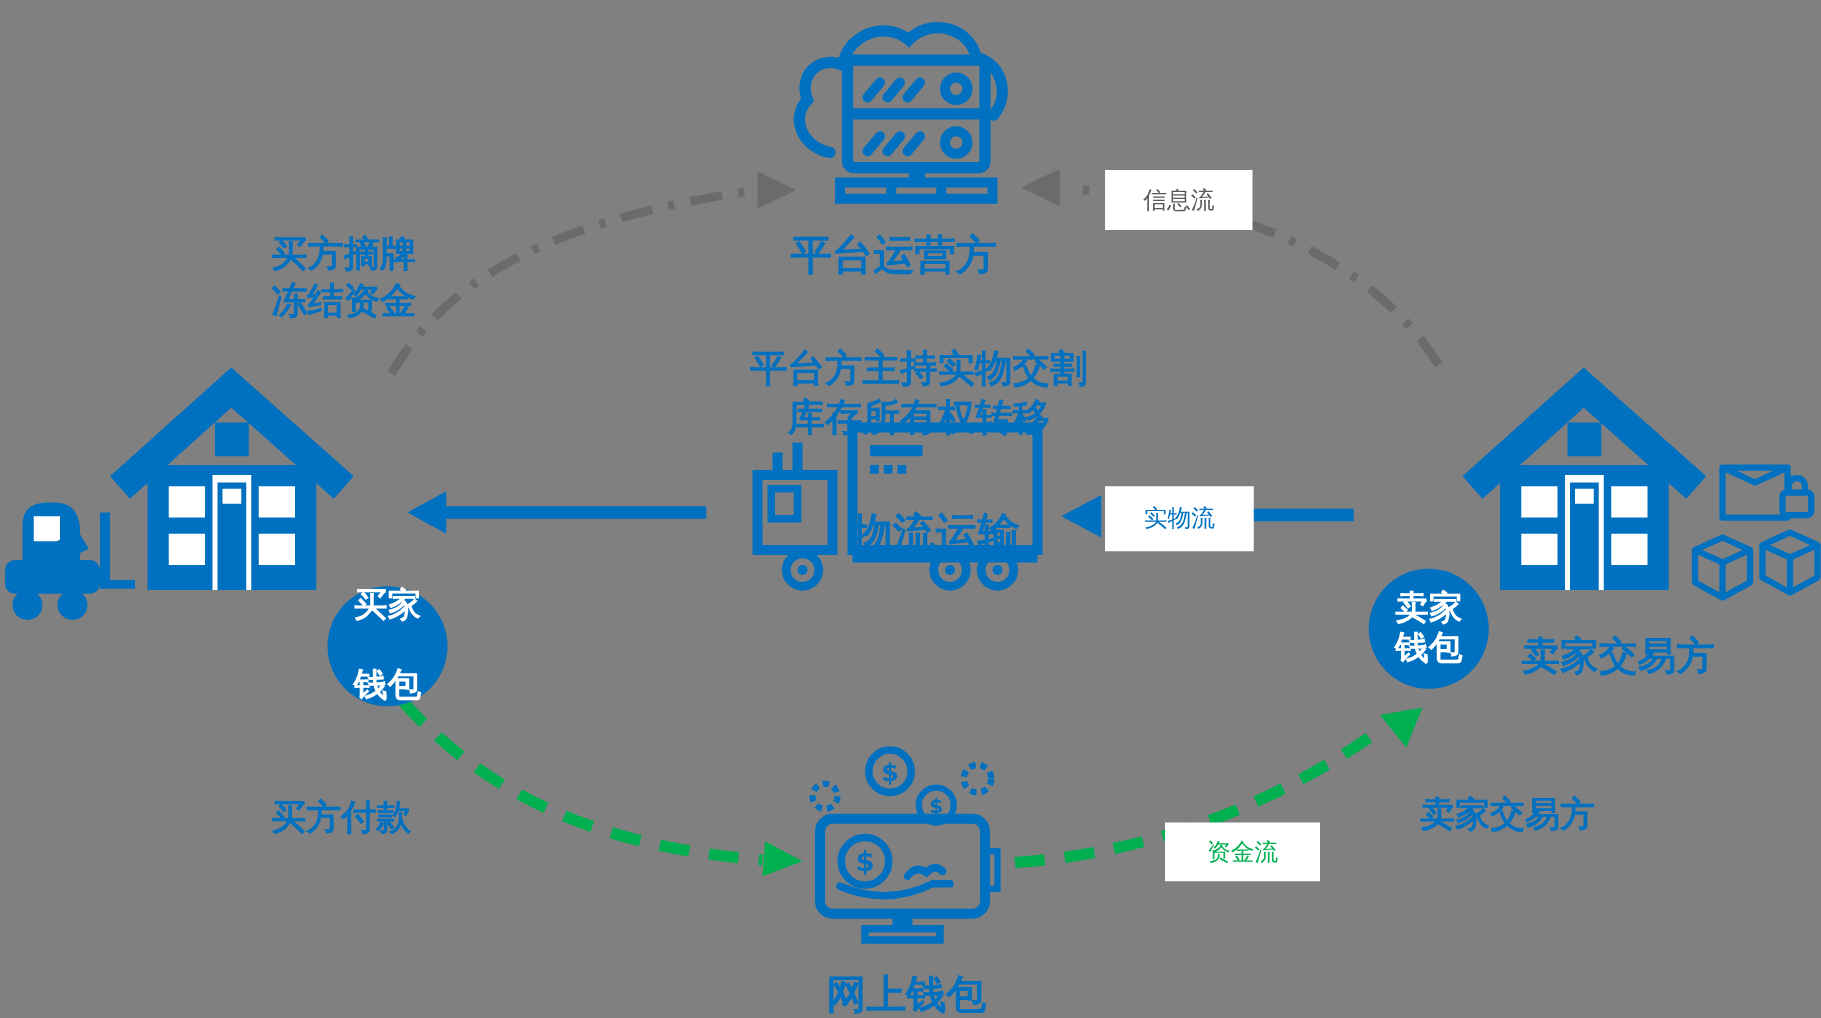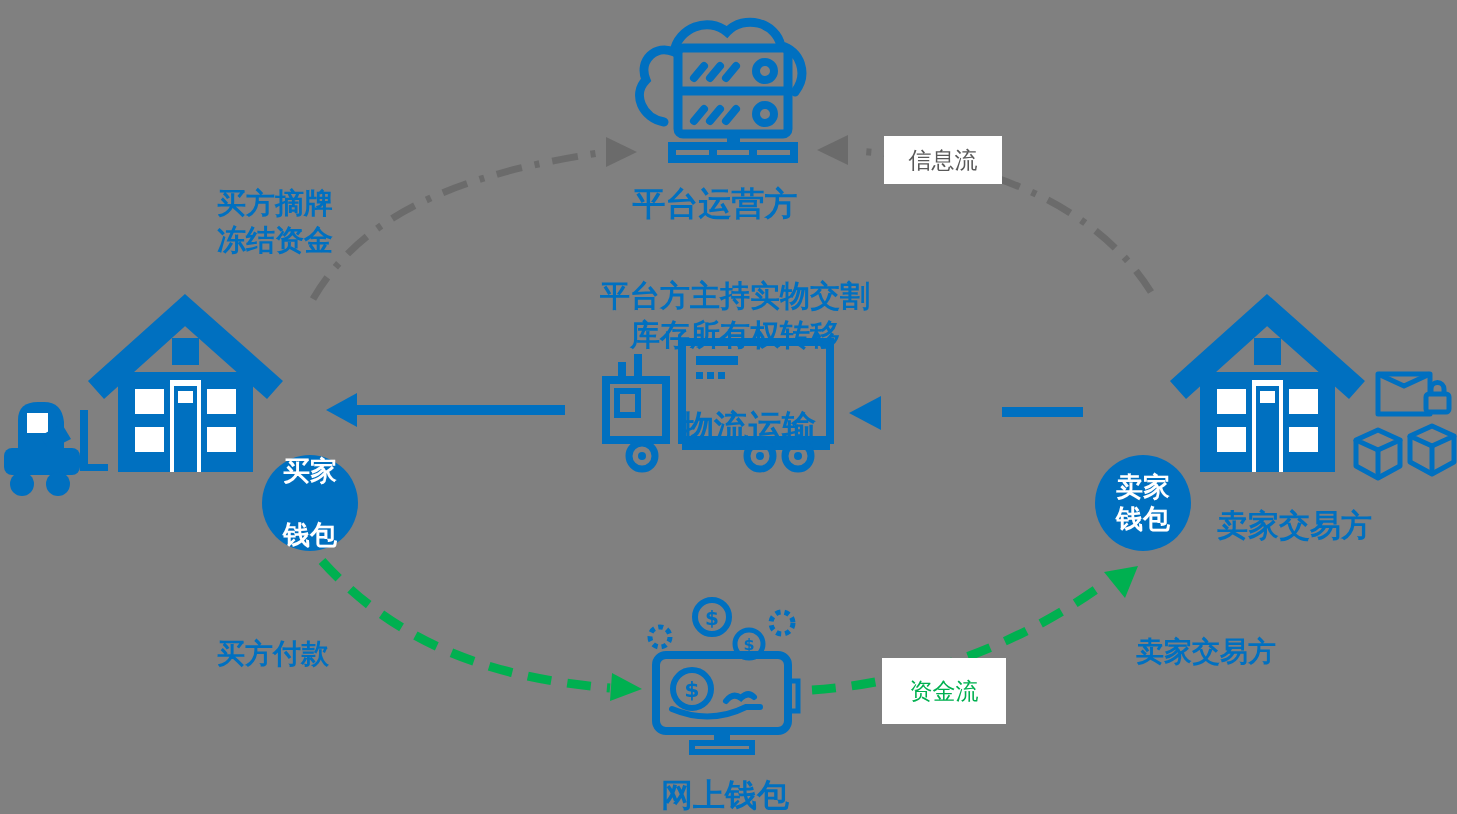--- a/index.html
+++ b/index.html
@@ -16,21 +16,21 @@
     overflow:hidden;font-family:"DejaVu Sans","Liberation Sans",sans-serif;
   }
   .abs{position:absolute;}
   svg{display:block;overflow:visible;}
   .arrow-layer{position:absolute;left:0;top:0;z-index:1;pointer-events:none;}
   .icon{z-index:2;}
   .txt{z-index:3;text-align:center;line-height:1.22;white-space:nowrap;margin-top:24px;}
   .blue-b{color:var(--blue);font-weight:bold;}
   .label-box{
     z-index:4;background:var(--label-bg);display:flex;align-items:center;
-    justify-content:center;font-size:23px;
+    justify-content:center;font-size:19px;
   }
   .wallet-circle{
     z-index:4;width:96px;height:96px;border-radius:50%;background:var(--blue);
     color:#fff;font-weight:bold;font-size:27px;line-height:1.2;display:flex;
     flex-direction:column;align-items:center;justify-content:center;text-align:center;
   }
   
   .info-line{stroke:var(--gray-arrow);stroke-width:7;fill:none;stroke-dasharray:26 13 5 13;}
   .gray-head{fill:var(--gray-arrow);}
   .phys-line{stroke:var(--blue);stroke-width:10;fill:none;}
@@ -143,21 +143,21 @@
       <path class="b-f" d="M18 64 V34 Q18 16 38 16 H44 Q62 16 64 36 V64 Z"></path>
       <rect class="w-f" x="27" y="27" width="21" height="20"></rect>
       <polygon class="b-f" points="40,50 62,38 71,53 49,64"></polygon>
       <rect class="b-f" x="4" y="62" width="76" height="27" rx="8"></rect>
       <rect class="b-f" x="80" y="24" width="8" height="60"></rect>
       <rect class="b-f" x="80" y="78" width="28" height="7"></rect>
       <circle class="b-f" cx="22" cy="98" r="12"></circle>
       <circle class="b-f" cx="58" cy="98" r="12"></circle>
     </svg>
   </div>
-  <div class="abs wallet-circle" style="left:262px;top:455px;gap:32px;">
+  <div class="abs wallet-circle" style="left:262px;top:469px;gap:32px;">
     <div>买家</div>
     <div>钱包</div>
   </div>
 
   <div class="abs icon" style="left:1170px;top:292px;width:195px;height:190px;">
     <svg width="195" height="190" viewBox="0 0 195 190">
       <polyline class="b-s" stroke-width="24" points="8,98 97,18 187,98"></polyline>
       <rect class="b-f" x="84" y="46" width="27" height="27"></rect>
       <rect class="b-f" x="30" y="80" width="135" height="100"></rect>
       <rect class="w-f" x="47" y="97" width="29" height="25"></rect>
@@ -204,15 +204,16 @@
       <text class="coin-t" x="52" y="104" font-size="22">$</text>
       <path class="b-s" stroke-width="6" stroke-linecap="round" d="M32 116 Q70 132 106 114 L120 114 M86 108 q7 -9 15 -3 q7 -7 13 -1"></path>
       <rect class="b-s" stroke-width="5" x="148" y="88" width="10" height="30"></rect>
       <rect class="b-f" x="74" y="138" width="16" height="12"></rect>
       <rect class="b-s" stroke-width="6" x="52" y="150" width="60" height="9"></rect>
     </svg>
   </div>
   <div class="abs txt blue-b" style="left:640px;top:752px;width:170px;font-size:32px;">网上钱包</div>
 
   <div class="abs label-box" style="left:884px;top:136px;width:118px;height:48px;color:var(--gray-text);">信息流</div>
-  <div class="abs label-box" style="left:882px;top:658px;width:124px;height:66px;color:var(--green);">资金流</div>
+  <div class="abs label-box" style="left:884px;top:389px;width:119px;height:52px;color:var(--blue);">实物流</div>
+  <div class="abs label-box" style="left:932px;top:658px;width:124px;height:47px;color:var(--green);">资金流</div>
 
 </div>
 
 </body></html>

